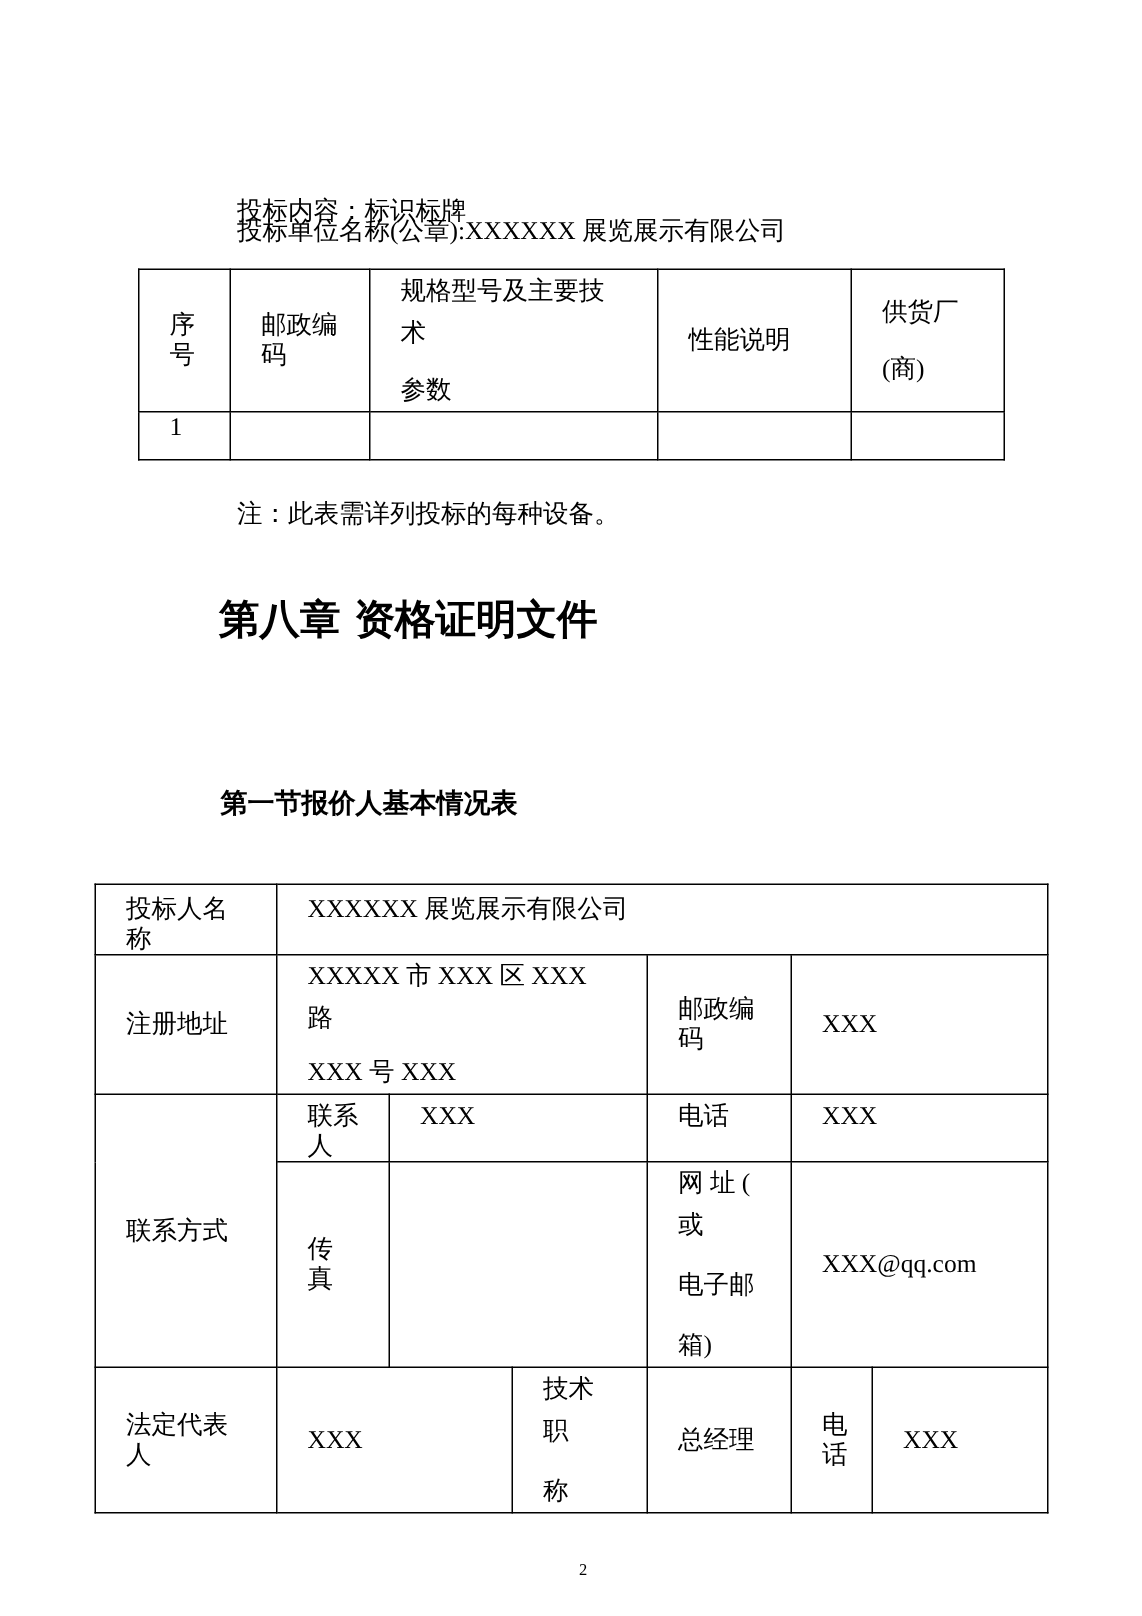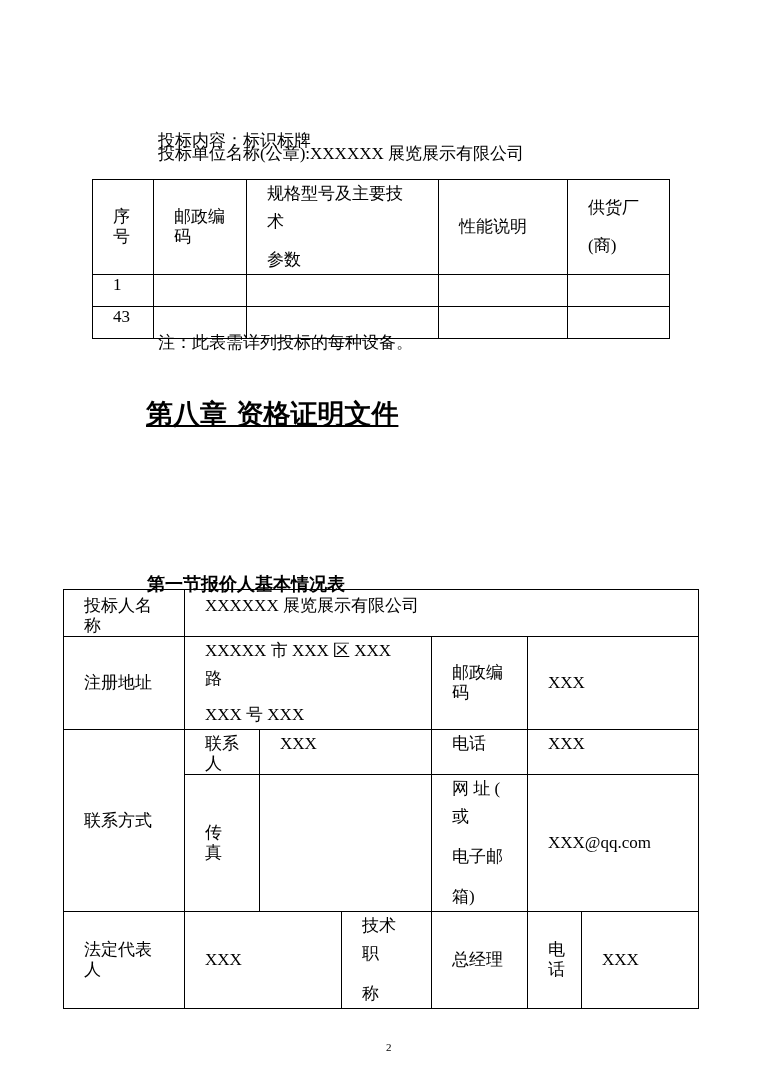--- a/index.html
+++ b/index.html
@@ -4,21 +4,21 @@
   <style>
     html, body { margin: 0; padding: 0; background: #ffffff; }
     body { width: 761px; height: 1077px; position: relative; overflow: hidden;
       font-family: "Liberation Serif", "DejaVu Serif", serif; color: #000; }
     .abs { position: absolute; }
     .line { font-size: 17px; line-height: 20px; white-space: nowrap; }
     table { border-collapse: collapse; table-layout: fixed; position: absolute; }
     td { border: 1px solid #000; padding: 0 20px; font-size: 17px; vertical-align: middle; line-height: 20px; }
     td.top { vertical-align: top; }
     .h1 { font-family: "DejaVu Sans", "Liberation Sans", sans-serif; font-weight: bold; font-size: 27px; line-height: 32px; white-space: nowrap; }
-    .h2 { font-family: "DejaVu Sans", "Liberation Sans", sans-serif; font-weight: bold; font-size: 18px; line-height: 22px; white-space: nowrap; margin-top: 48px; }
+    .h2 { font-family: "DejaVu Sans", "Liberation Sans", sans-serif; font-weight: bold; font-size: 18px; line-height: 22px; white-space: nowrap; }
     .pagenum { font-size: 11px; }
     .two { line-height: 42px; }
   </style>
 </head>
 <body>
 
 <div class="abs line" style="left:158px; top:100px;margin-top:44px;">投标单位名称(公章):XXXXXX 展览展示有限公司</div>
 <div class="abs line" style="left:158px; top:131px;">投标内容：标识标牌</div>
 
 <table style="left:92px; top:179px; width:577px;">
@@ -43,33 +43,26 @@
       <div style="line-height:28px; margin-top:10px;">(商)</div>
     </td>
   </tr>
   <tr style="height:32px;">
     <td class="top">1</td>
     <td></td>
     <td></td>
     <td></td>
     <td></td>
   </tr>
-  <tr style="height:32px;">
-    <td class="top">43</td>
-    <td></td>
-    <td></td>
-    <td></td>
-    <td></td>
-  </tr>
 </tbody>
   </table>
 
 <div class="abs line" style="left:158px; top:333px;">注：此表需详列投标的每种设备。</div>
 
-<div class="abs h1" style="left:146px; top:398px;text-decoration:underline;">第八章  资格证明文件</div>
+<div class="abs h1" style="left:146px; top:398px;">第八章  资格证明文件</div>
 <div class="abs h2" style="left:147px; top:525px;">第一节报价人基本情况表</div>
 
 <table style="left:63px; top:589px; width:635px;">
   <colgroup>
     <col style="width:121px">
       <col style="width:75px">
       <col style="width:82px">
       <col style="width:90px">
       <col style="width:96px">
       <col style="width:54px">

